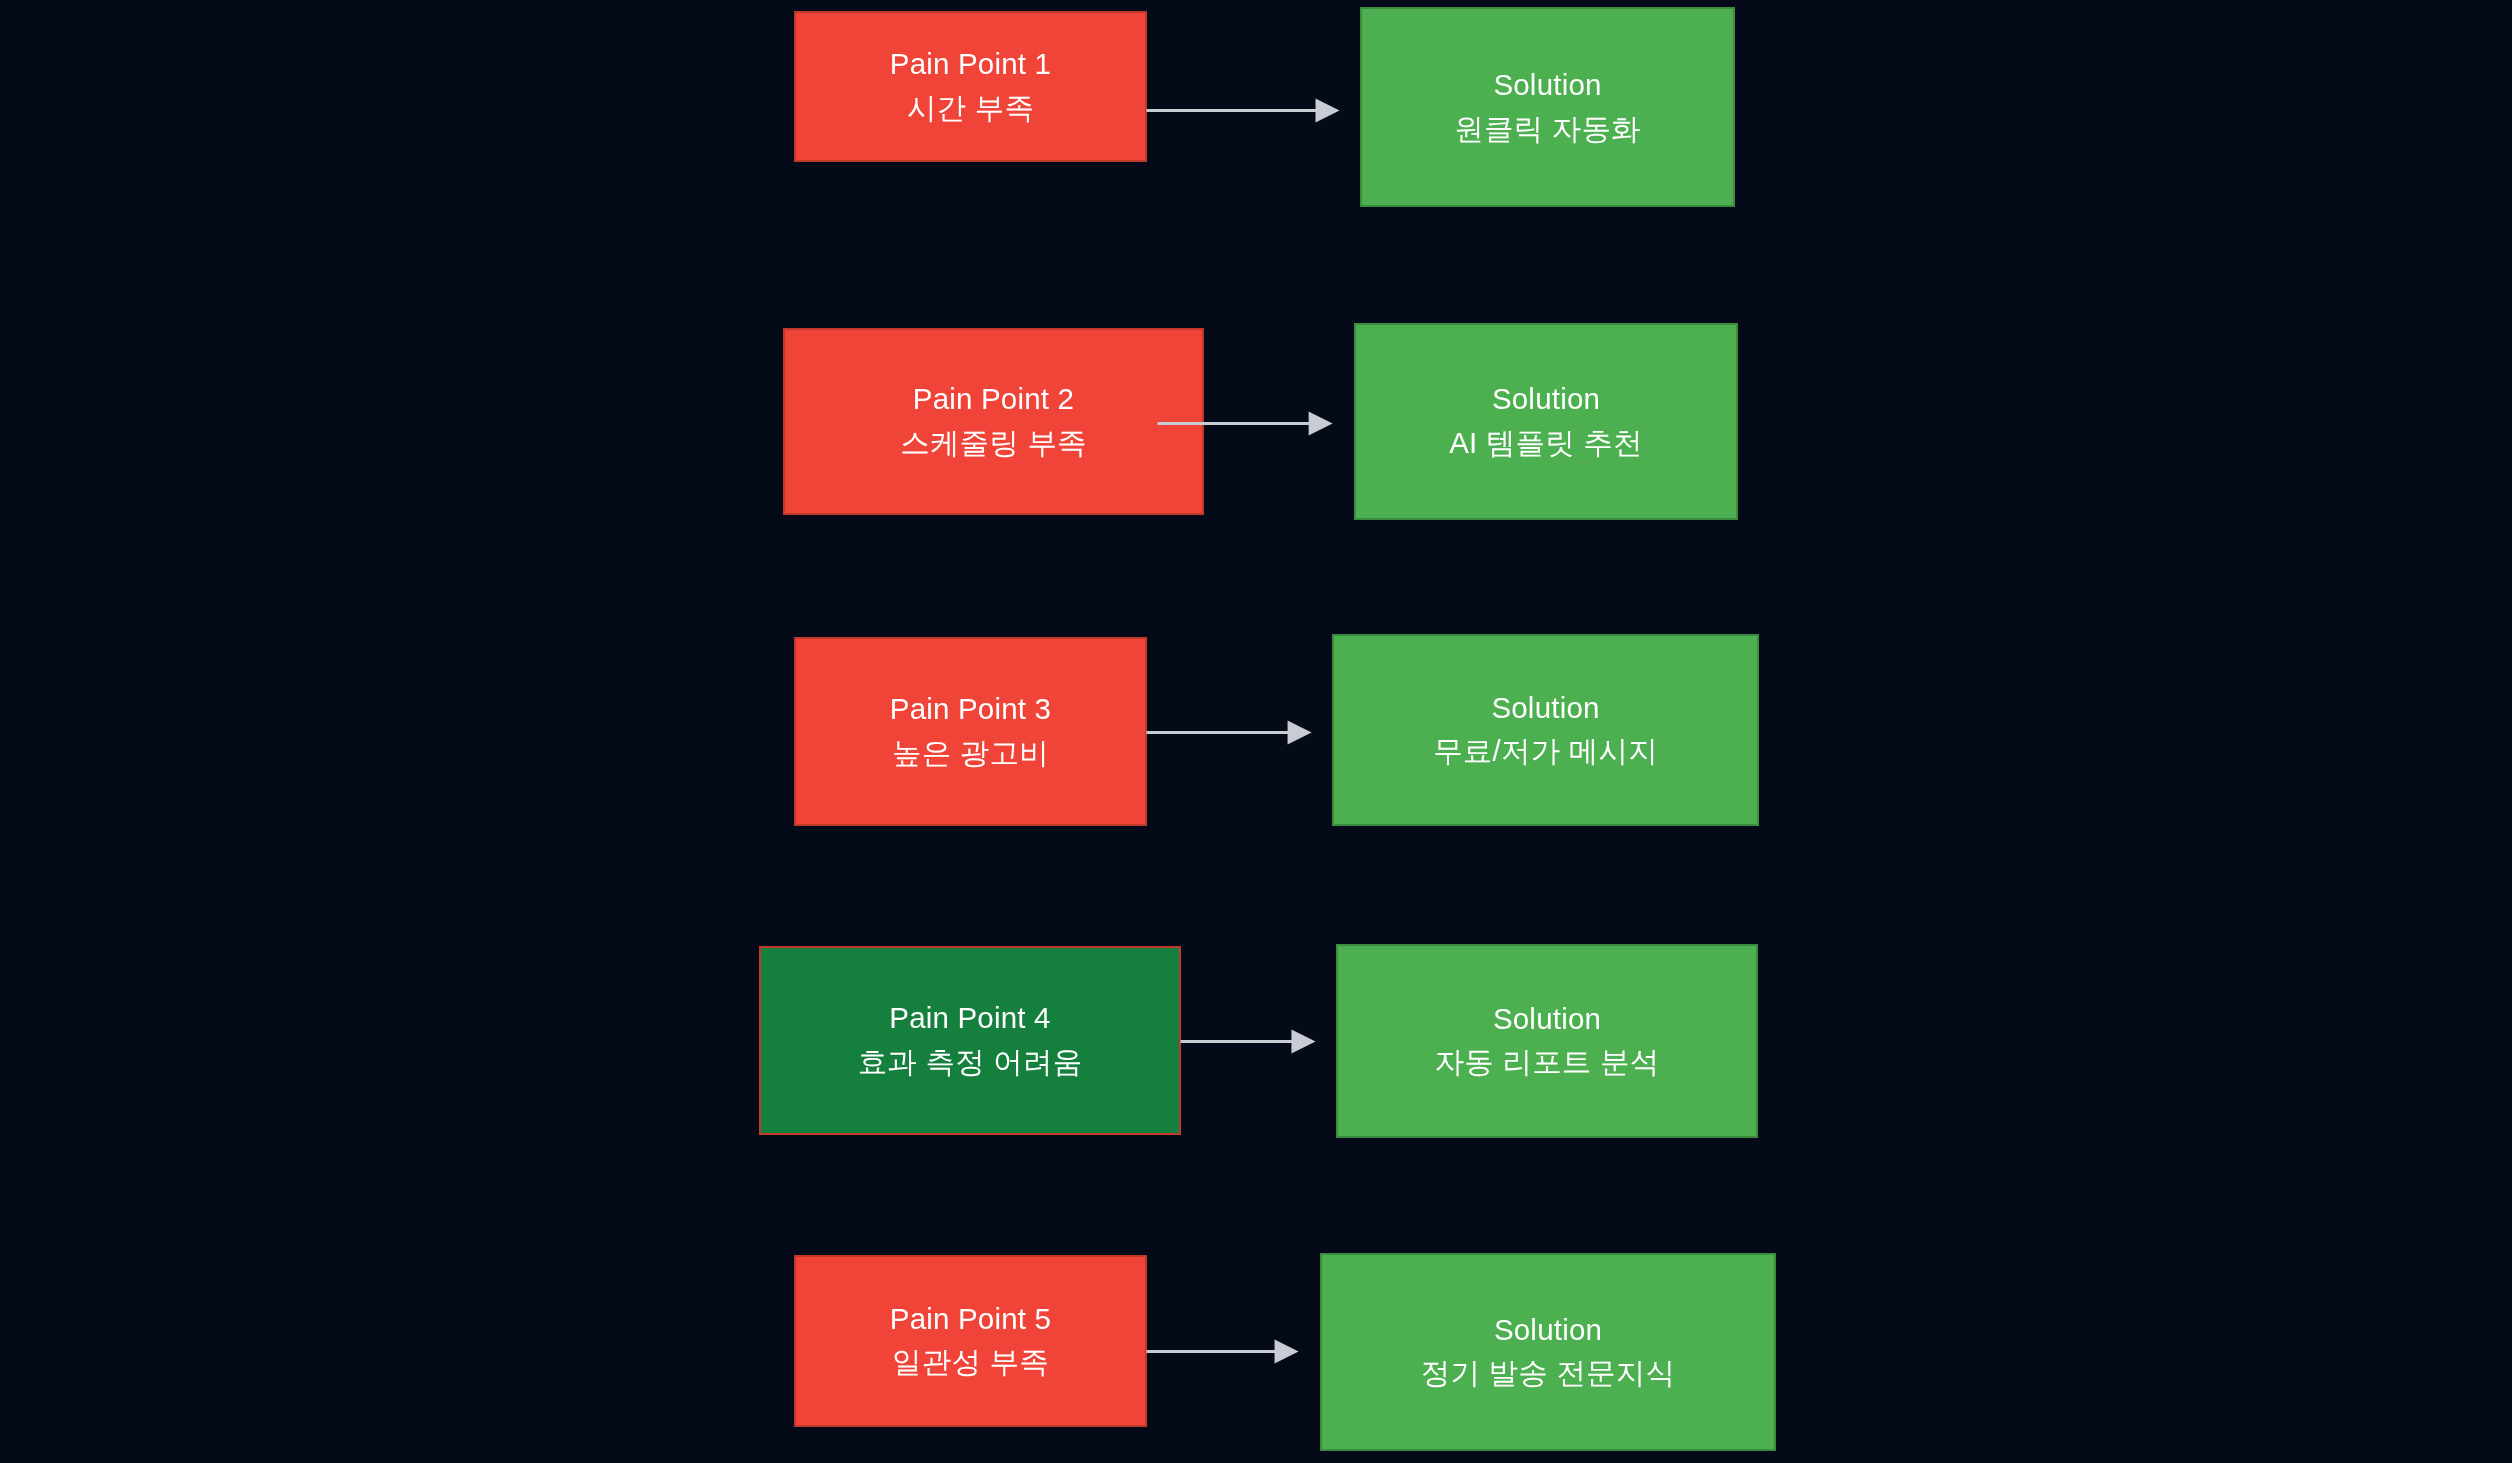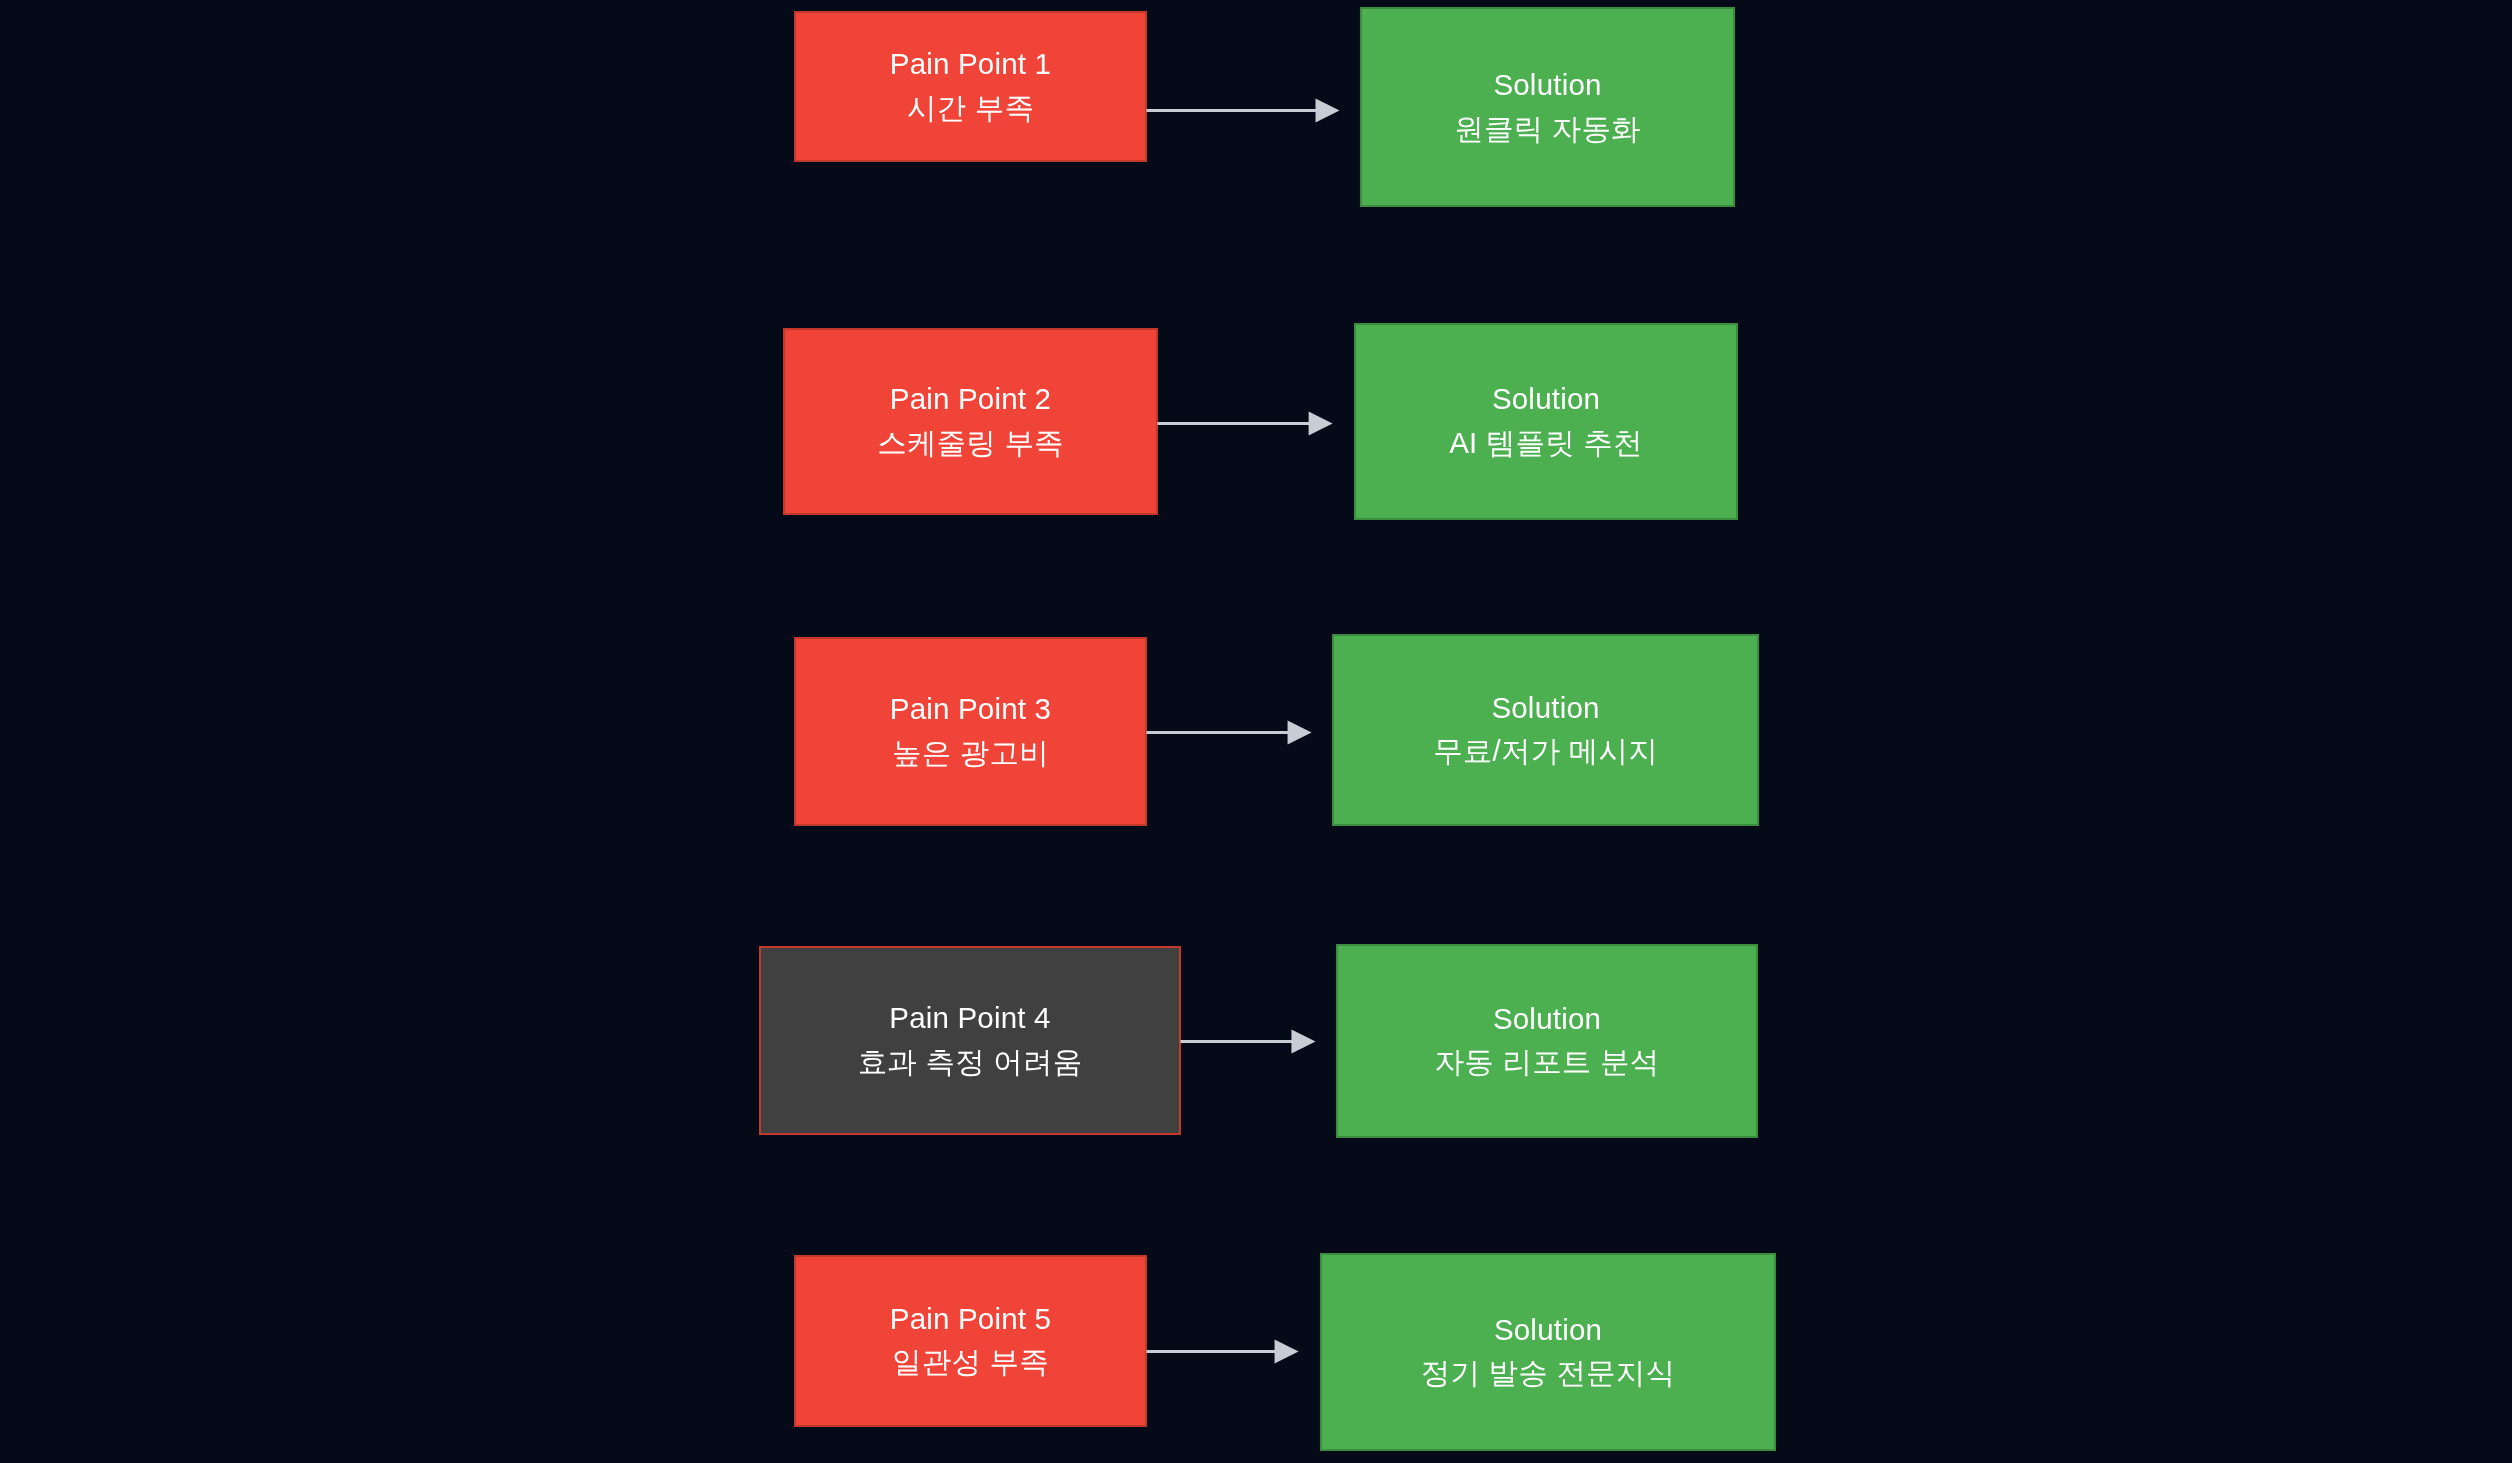--- a/index.html
+++ b/index.html
@@ -67,21 +67,21 @@
   </div>
   <svg class="edge" xmlns="http://www.w3.org/2000/svg" width="230" height="37" viewBox="0 0 249 40" style="left: 1128px; top: 92px;">
     <line x1="20" y1="20" x2="205" y2="20" stroke="#c8ccd4" stroke-width="3"></line>
     <polygon points="229,20 203,7 203,33" fill="#c8ccd4"></polygon>
   </svg>
   <div class="node solution" style="left: 1339px; top: 7.4px; width: 375px; height: 200px; background: rgb(76, 175, 80); border-color: rgb(59, 140, 63); color: rgb(255, 255, 255);">
     <span class="line1">Solution</span>
     <span class="line2">원클릭 자동화</span>
   </div>
 
-  <div class="node pain" style="left: 783px; top: 328px; width: 375px; height: 187px; background: rgb(240, 68, 56); border-color: rgb(192, 57, 43); color: rgb(255, 255, 255);">
+  <div class="node pain" style="left: 783px; top: 328px; width: 421px; height: 187px; background: rgb(240, 68, 56); border-color: rgb(192, 57, 43); color: rgb(255, 255, 255);">
     <span class="line1">Pain Point 2</span>
     <span class="line2">스케줄링 부족</span>
   </div>
   <svg class="edge" xmlns="http://www.w3.org/2000/svg" width="212" height="37" viewBox="0 0 230 40" style="left: 1139px; top: 405px;">
     <line x1="20" y1="20" x2="186" y2="20" stroke="#c8ccd4" stroke-width="3"></line>
     <polygon points="210,20 184,7 184,33" fill="#c8ccd4"></polygon>
   </svg>
   <div class="node solution" style="left: 1333px; top: 323px; width: 384px; height: 197px; background: rgb(76, 175, 80); border-color: rgb(59, 140, 63); color: rgb(255, 255, 255);">
     <span class="line1">Solution</span>
     <span class="line2">AI 템플릿 추천</span>
@@ -93,21 +93,21 @@
   </div>
   <svg class="edge" xmlns="http://www.w3.org/2000/svg" width="202" height="37" viewBox="0 0 219 40" style="left: 1128px; top: 714px;">
     <line x1="20" y1="20" x2="175" y2="20" stroke="#c8ccd4" stroke-width="3"></line>
     <polygon points="199,20 173,7 173,33" fill="#c8ccd4"></polygon>
   </svg>
   <div class="node solution" style="left: 1311px; top: 634px; width: 427px; height: 192px; background: rgb(76, 175, 80); border-color: rgb(59, 140, 63); color: rgb(255, 255, 255);">
     <span class="line1">Solution</span>
     <span class="line2">무료/저가 메시지</span>
   </div>
 
-  <div class="node pain" style="left: 759px; top: 946px; width: 422px; height: 189px; background: #404040; border-color: rgb(192, 57, 43); color: rgb(255, 255, 255); text-align: right;">
+  <div class="node pain" style="left: 759px; top: 946px; width: 422px; height: 189px; background: #15803d; border-color: rgb(192, 57, 43); color: rgb(255, 255, 255); text-align: right;">
     <span class="line1">Pain Point 4</span>
     <span class="line2">효과 측정 어려움</span>
   </div>
   <svg class="edge" xmlns="http://www.w3.org/2000/svg" width="172" height="37" viewBox="0 0 186 40" style="left: 1162px; top: 1023px;">
     <line x1="20" y1="20" x2="142" y2="20" stroke="#c8ccd4" stroke-width="3"></line>
     <polygon points="166,20 140,7 140,33" fill="#c8ccd4"></polygon>
   </svg>
   <div class="node solution" style="left: 1315px; top: 944px; width: 422px; height: 194px; background: rgb(76, 175, 80); border-color: rgb(59, 140, 63); color: rgb(255, 255, 255);">
     <span class="line1">Solution</span>
     <span class="line2">자동 리포트 분석</span>

